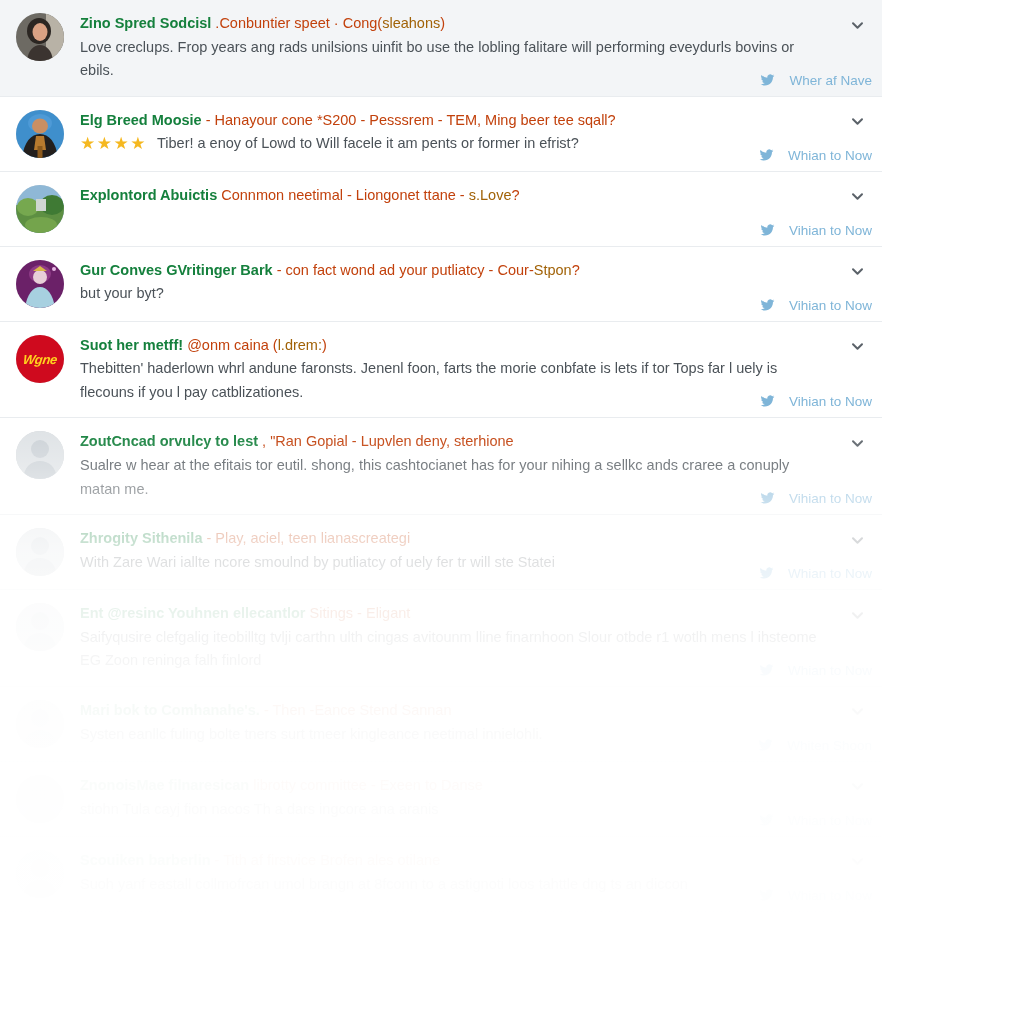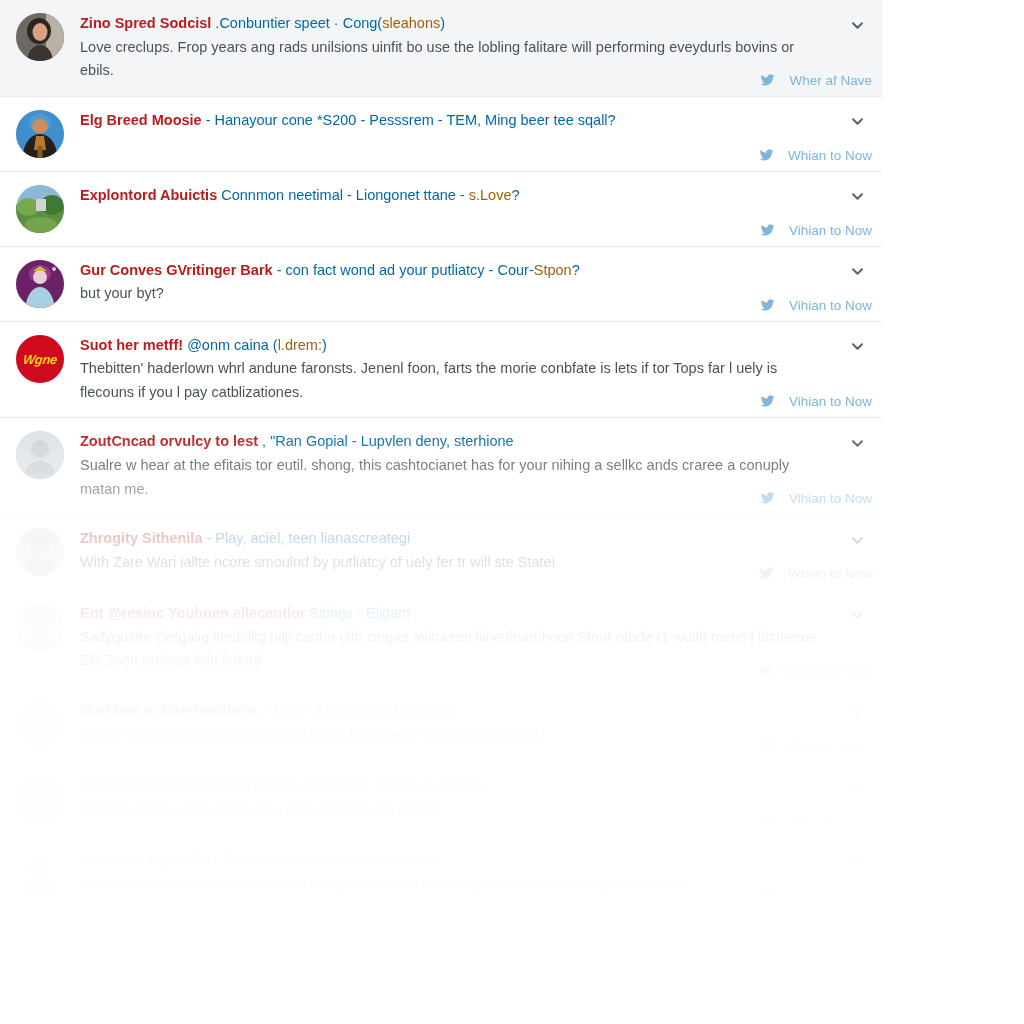--- a/index.html
+++ b/index.html
@@ -76,25 +76,25 @@
   }
 
   .row-header {
     font-size: 14.5px;
     line-height: 1.5;
     color: #9aa3ab;
     white-space: nowrap;
     overflow: hidden;
   }
   .row-header .display-name {
-    color: #b91c1c;
+    color: #15803d;
     font-weight: bold;
     margin-top: 44px;
   }
-  .row-header .meta { color: #0369a1; }
+  .row-header .meta { color: #c2410c; }
   .row-header .link { color: #a16207; text-align: right; }
 
   .stars {
     display: inline-block;
     color: #f5b820;
     font-size: 17px;
     letter-spacing: 1.5px;
     line-height: 1;
     vertical-align: -1px;
     margin-right: 10px;
@@ -210,20 +210,21 @@
               <ellipse cx="24" cy="13" rx="12" ry="9" fill="#4e9ad6"></ellipse>
               <path d="M6 48c2-16 9-24 18-24s16 8 18 24z" fill="#231f1d"></path>
               <ellipse cx="24" cy="16" rx="8" ry="7.5" fill="#c98f63"></ellipse>
               <path d="M20 26h8l2 14h-12z" fill="#b87a2e"></path>
               <rect x="21.5" y="36" width="5" height="12" fill="#8c5a1d"></rect>
             </svg>
           </div>
         </div>
         <div class="row-body">
           <div class="row-header"><span class="display-name">Elg Breed Moosie</span> <span class="meta">- Hanayour cone *S200 - Pesssrem - TEM, Ming beer tee sqall?</span></div>
+          <div class="row-text"><span class="stars">★★★★</span><span>Tiber! a enoy of Lowd to Will facele it am pents or former in efrist?</span></div>
           <div class="row-action">
             <span class="bird-icon">
               <svg viewBox="0 0 24 24" width="15" height="15" aria-hidden="true">
                 <path d="M23 4.2c-.8.4-1.7.6-2.6.8a4.5 4.5 0 0 0 2-2.5c-.9.5-1.9.9-2.9 1.1a4.5 4.5 0 0 0-7.7 4.1A12.8 12.8 0 0 1 2.5 3a4.5 4.5 0 0 0 1.4 6 4.4 4.4 0 0 1-2-.6v.1a4.5 4.5 0 0 0 3.6 4.4 4.5 4.5 0 0 1-2 .1 4.5 4.5 0 0 0 4.2 3.1A9 9 0 0 1 1 18a12.7 12.7 0 0 0 6.9 2c8.3 0 12.8-6.9 12.8-12.8v-.6c.9-.6 1.7-1.4 2.3-2.4z" fill="#7fb5d8"></path>
               </svg>
             </span>
             <span>Whian to Now</span>
           </div>
         </div>
         <div class="chevron-btn">

